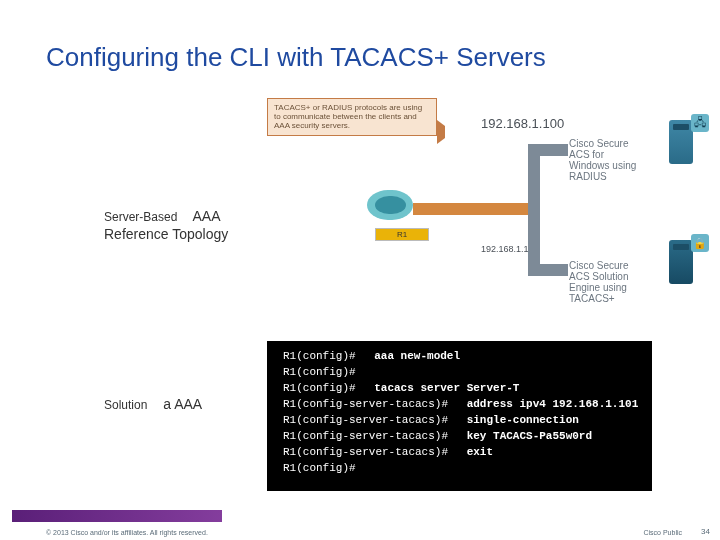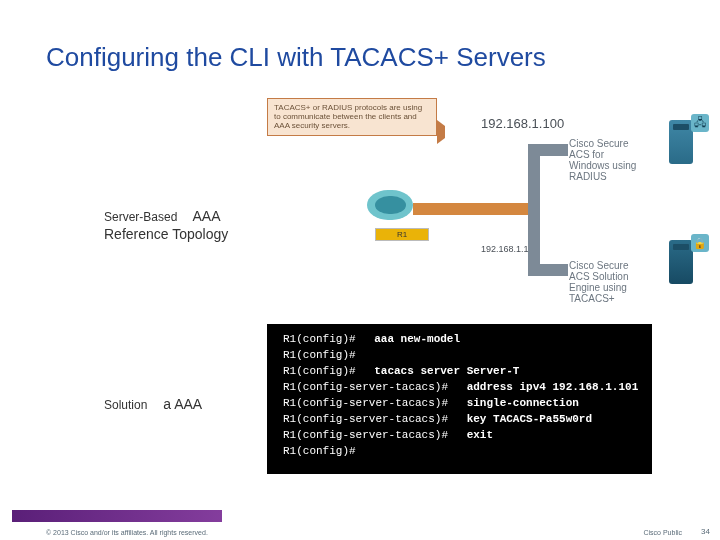--- a/index.html
+++ b/index.html
@@ -36,21 +36,21 @@
   .server-cap.c1 { top: 34px; }
   .server-cap.c2 { top: 156px; }
 
   
   .lbl1 { position: absolute; left: 80px; top: 190px; font-size: 14px; color: #333; line-height: 1.25; }
   .lbl1 .small { font-size: 12px; }
   .lbl2 { position: absolute; left: 80px; top: 378px; font-size: 14px; color: #333; line-height: 1.25; }
   .lbl2 .small { font-size: 12px; }
 
   
-  .term { position: absolute; left: 255px; top: 312px; width: 385px; height: 150px; background: #000; color: #fff; font-family: Consolas, "Courier New", monospace; font-size: 11px; padding: 8px 10px; line-height: 1.45; white-space: pre; overflow: hidden; }
+  .term { position: absolute; left: 255px; top: 329px; width: 385px; height: 150px; background: #000; color: #fff; font-family: Consolas, "Courier New", monospace; font-size: 11px; padding: 8px 10px; line-height: 1.45; white-space: pre; overflow: hidden; }
   .term b { font-weight: 700; }
 
   
   .footer { position: absolute; left: 0; bottom: 0; width: 720px; height: 30px; }
   .footer-bar { position: absolute; left: 0; bottom: 30px; width: 210px; height: 12px; background: linear-gradient(90deg,#5a1f78,#843d9d); }
   .copyright { position: absolute; left: 28px; bottom: 10px; font-size: 7px; color: #5a6b78; }
   .cisco-public { position: absolute; right: 44px; bottom: 10px; font-size: 7px; color: #5a6b78; }
   .pagenum { position: absolute; right: 16px; bottom: 10px; font-size: 8px; color: #5a6b78; }
 </style>
 </head>

